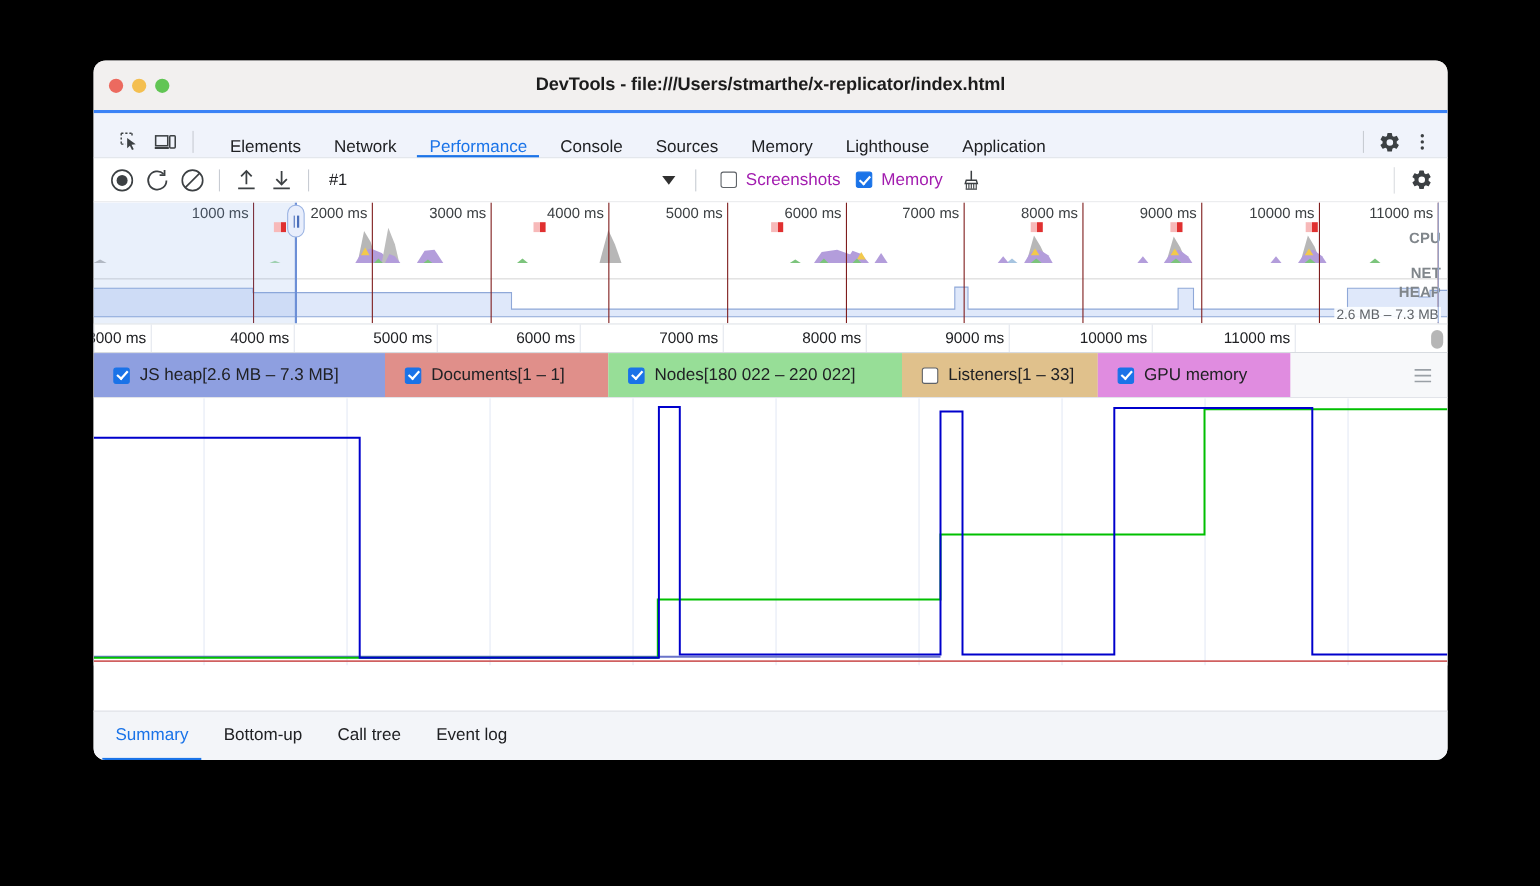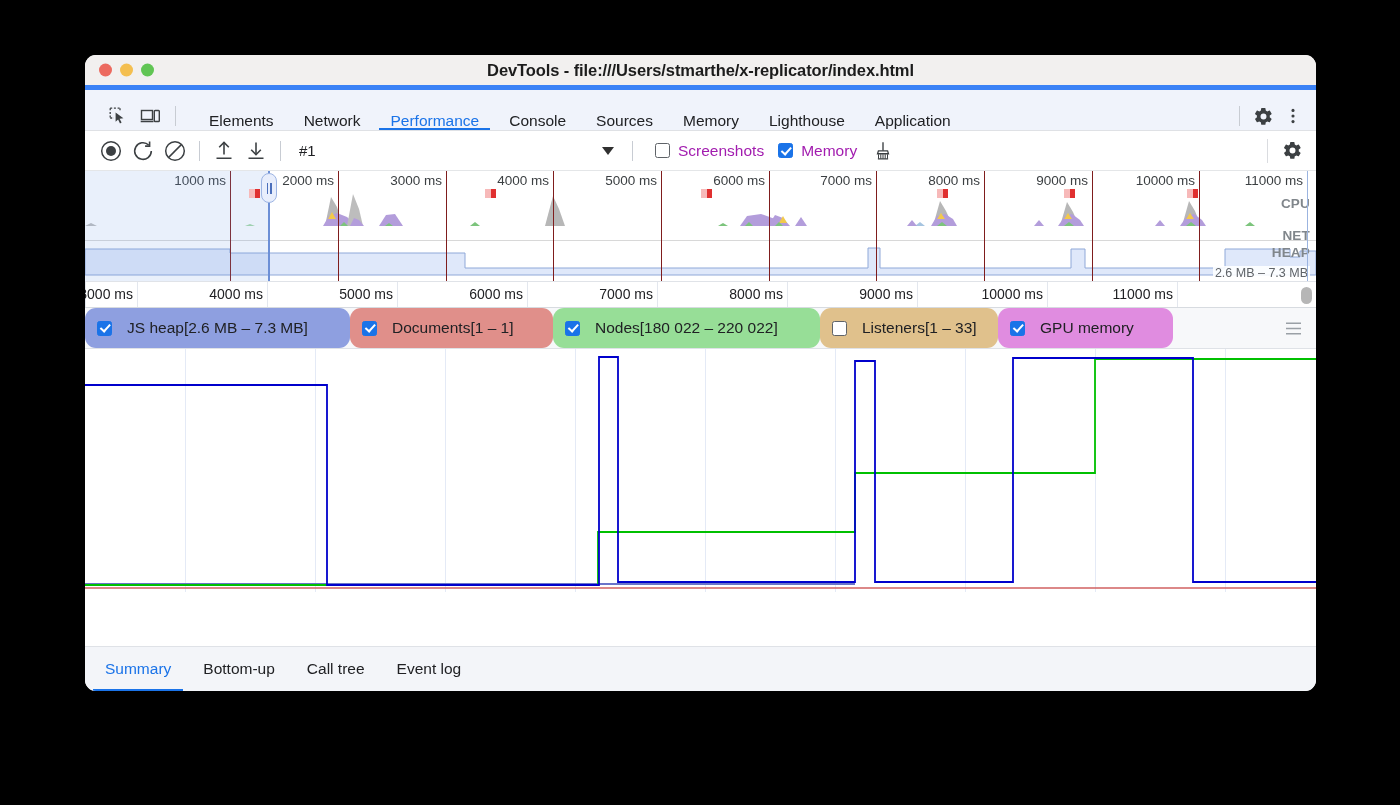--- a/index.html
+++ b/index.html
@@ -24,23 +24,23 @@
     width: 1231px; height: 636px;
     background: #ffffff;
     border-radius: 11px;
     overflow: hidden;
     box-shadow: 0 0 0 1px rgba(0,0,0,0.30);
   }
 
   
   .titlebar {
     position: relative;
-    height: 35px;
+    height: 48px;
     background: #f2f0ef;
-    border-bottom: 5px solid #3b82f6;
+    border-bottom: 3px solid #3b82f6;
     display: flex;
     align-items: center;
   }
   .traffic {
     position: absolute;
     left: 14px; top: 50%;
     transform: translateY(-50%);
     display: flex; gap: 8px;
   }
   .light { width: 13px; height: 13px; border-radius: 50%; }
@@ -280,26 +280,25 @@
   .legendbar {
     position: relative;
     height: 41px;
     background: #f7f8fa;
     border-bottom: 1px solid #dfe2e7;
     display: flex;
     align-items: stretch;
     overflow: hidden;
   }
   .legend-item {
-    display: flex; align-items: center; gap: 15px;
-    padding: 0 12px;
+    display: flex; align-items: center; gap: 9px;
+    padding: 0 18px;
     font-size: 15.5px;
     color: #202124;
     white-space: nowrap;
-    border-radius: 11px;
   }
   .legend-menu {
     margin-left: auto;
     display: flex; align-items: center;
     padding: 0 14px;
   }
 
   
   .chartarea {
     position: relative;

